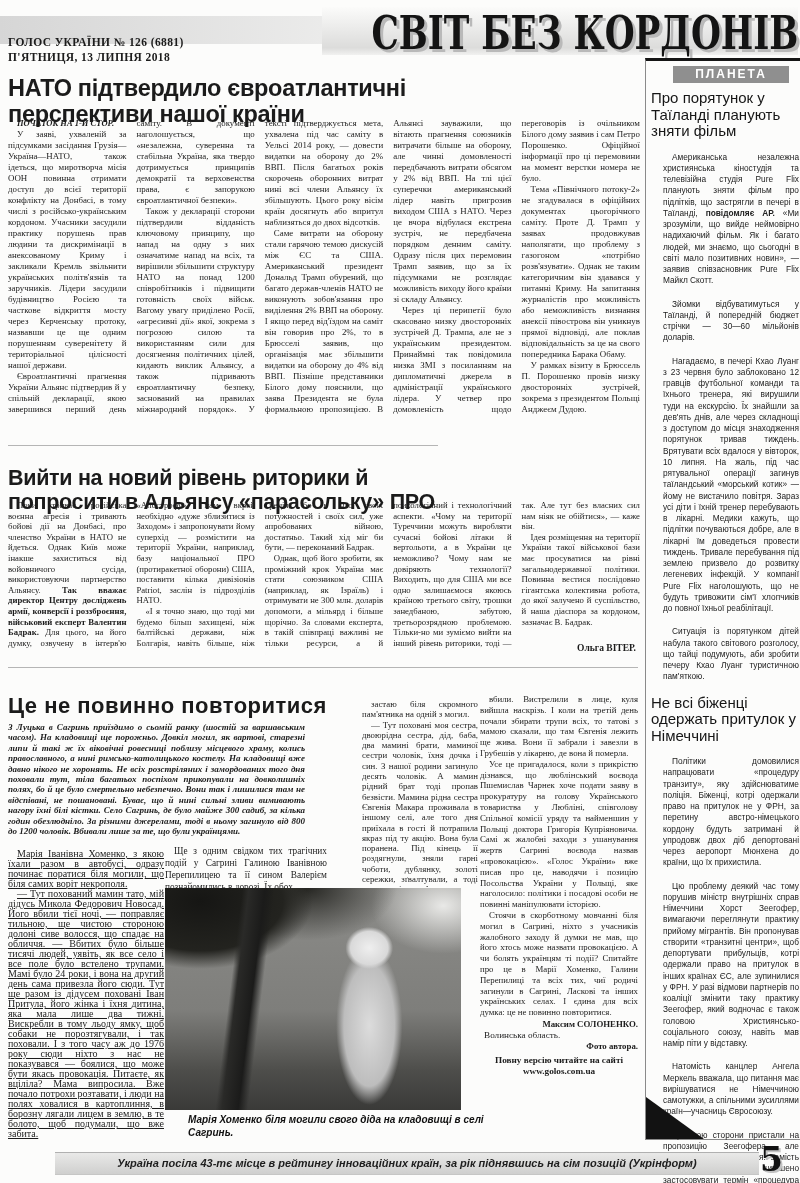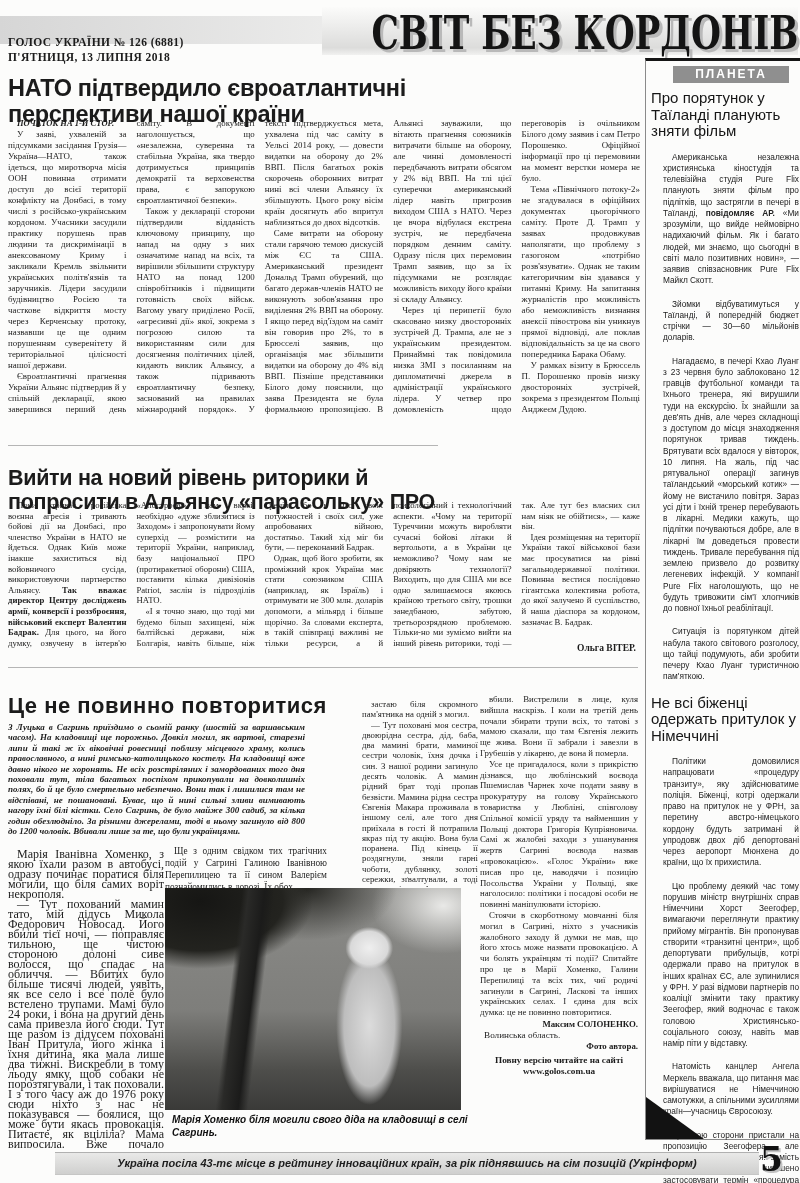--- a/index.html
+++ b/index.html
@@ -17,37 +17,37 @@
   .a3-head{left:8px;top:671px;width:480px;font-size:22px;line-height:34px;letter-spacing:.5px;}
   .rule{background:#b5b5b5;height:1px;}
   .colflow{column-gap:10px;text-align:justify;overflow:hidden;}
   .colflow p,.pbody p{margin:0;text-indent:9px;text-align:justify;}
   .a1-body{left:8px;top:118px;width:632px;height:330px;column-count:5;font-size:8.9px;line-height:11px;}
   .continued{font-style:italic;font-weight:bold;font-size:8.5px;margin:0 0 1px 0;}
   .a2-body{left:8px;top:500px;width:632px;height:155px;column-count:5;font-size:8.7px;line-height:10.6px;}
   .a2-byline{left:480px;top:643px;width:156px;text-align:right;font-weight:bold;font-size:9.5px;}
   
   .a3-lead{left:8px;top:722px;width:297px;height:126px;font-weight:bold;font-style:italic;font-size:9px;line-height:10.4px;text-align:justify;overflow:hidden;}
-  .a3-colA{left:8px;top:849px;width:156px;height:299px;font-size:12px;line-height:10px;overflow:hidden;}
+  .a3-colA{left:8px;top:849px;width:156px;height:299px;font-size:10px;line-height:10px;overflow:hidden;text-decoration:underline;}
   .a3-colB{left:165px;top:845px;width:162px;height:43px;font-size:9.3px;line-height:12px;overflow:hidden;}
   .a3-colC{left:362px;top:699px;width:116px;height:188px;font-size:8.8px;line-height:10.3px;overflow:hidden;}
   .a3-colD{left:480px;top:694px;width:158px;height:459px;font-size:8.8px;line-height:10.8px;overflow:hidden;}
   .sig-name{font-weight:bold;text-align:right;text-indent:0!important;margin-top:1px!important;}
   .sig-place{text-align:left;text-indent:4px!important;font-size:9.2px;}
   .sig-credit{font-weight:bold;text-align:right;text-indent:0!important;}
   .promo{font-weight:bold;text-align:center;text-indent:0!important;margin-top:4px!important;font-size:9.2px;line-height:11px;}
   .photo{left:165px;top:888px;width:296px;height:222px;background:
       radial-gradient(ellipse 34px 30px at 69% 27%, #efefef 0%, #d9d9d9 55%, rgba(0,0,0,0) 70%),
       radial-gradient(ellipse 46px 110px at 69% 62%, #dcdcdc 0%, #bdbdbd 55%, rgba(0,0,0,0) 72%),
       linear-gradient(97deg, rgba(0,0,0,0) 24%, #2a2a28 26%, #1b1b1a 31%, rgba(0,0,0,0) 34%),
       radial-gradient(ellipse 150px 90px at 12% 6%, #161614 0%, #23231f 55%, rgba(0,0,0,0) 75%),
       radial-gradient(ellipse 120px 70px at 48% 0%, #262622 0%, rgba(0,0,0,0) 75%),
       radial-gradient(ellipse 90px 60px at 94% 8%, #e9e9e7 0%, rgba(0,0,0,0) 80%),
       linear-gradient(to bottom, #8c8c89 0%, #7e7e7b 55%, #4e4e4b 82%, #3a3a38 100%);}
-  .caption{left:172px;top:1114px;width:300px;font-family:"Liberation Sans",sans-serif;font-weight:bold;font-style:italic;font-size:10px;line-height:12.5px;color:#111;}
+  .caption{left:188px;top:1114px;width:300px;font-family:"Liberation Sans",sans-serif;font-weight:bold;font-style:italic;font-size:10px;line-height:12.5px;color:#111;}
   
   .sidebar{left:645px;top:58px;width:172px;height:1082px;border-top:3px solid #151515;border-left:1px solid #8a8a8a;border-right:1px solid #8a8a8a;border-bottom:1px solid #8a8a8a;box-sizing:border-box;padding:0 5px;font-family:"Liberation Sans",sans-serif;}
   .badge{margin:5px auto 7px;width:72%;background:#8f8f8f;color:#fff;font-weight:bold;font-size:12px;letter-spacing:2px;text-align:center;padding:1px 0 2px;}
   .s-title{font-size:15px;line-height:16.5px;font-weight:normal;color:#161616;margin:2px 0 6px;}
   .s-title2{margin-top:11px;}
   .s-body{font-size:8.3px;line-height:11.25px;color:#222;}
   .s-body p{margin:12px;text-indent:9px;text-align:justify;}
   .fold{position:absolute;bottom:0;left:0;width:0;height:0;border-bottom:42px solid #121212;border-right:58px solid transparent;}
   
   .footer-bar{left:55px;top:1152px;width:704px;height:21px;background:linear-gradient(to bottom,#e9e9e8,#cfcfce);border-top:1px solid #b0b0b0;border-bottom:1px solid #c6c6c5;text-align:center;font-family:"Liberation Sans",sans-serif;font-weight:bold;font-style:italic;font-size:11px;line-height:21px;color:#1e1e1e;}

